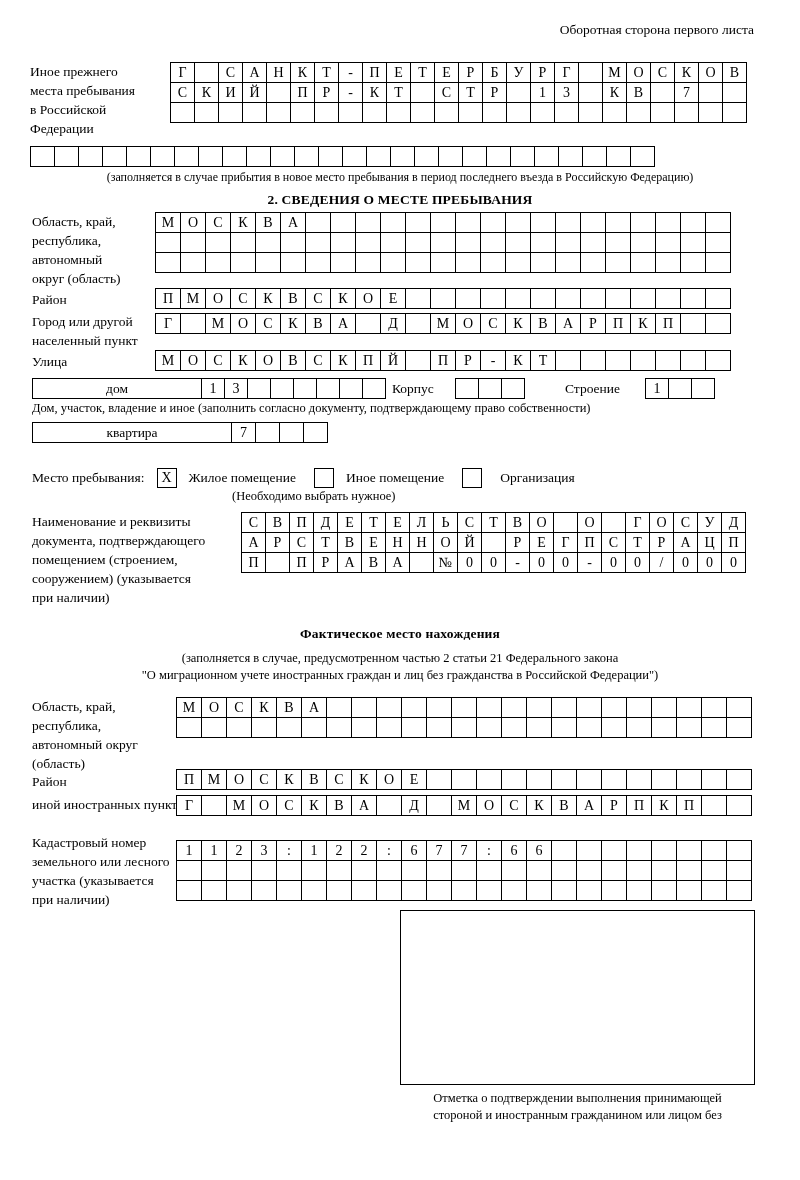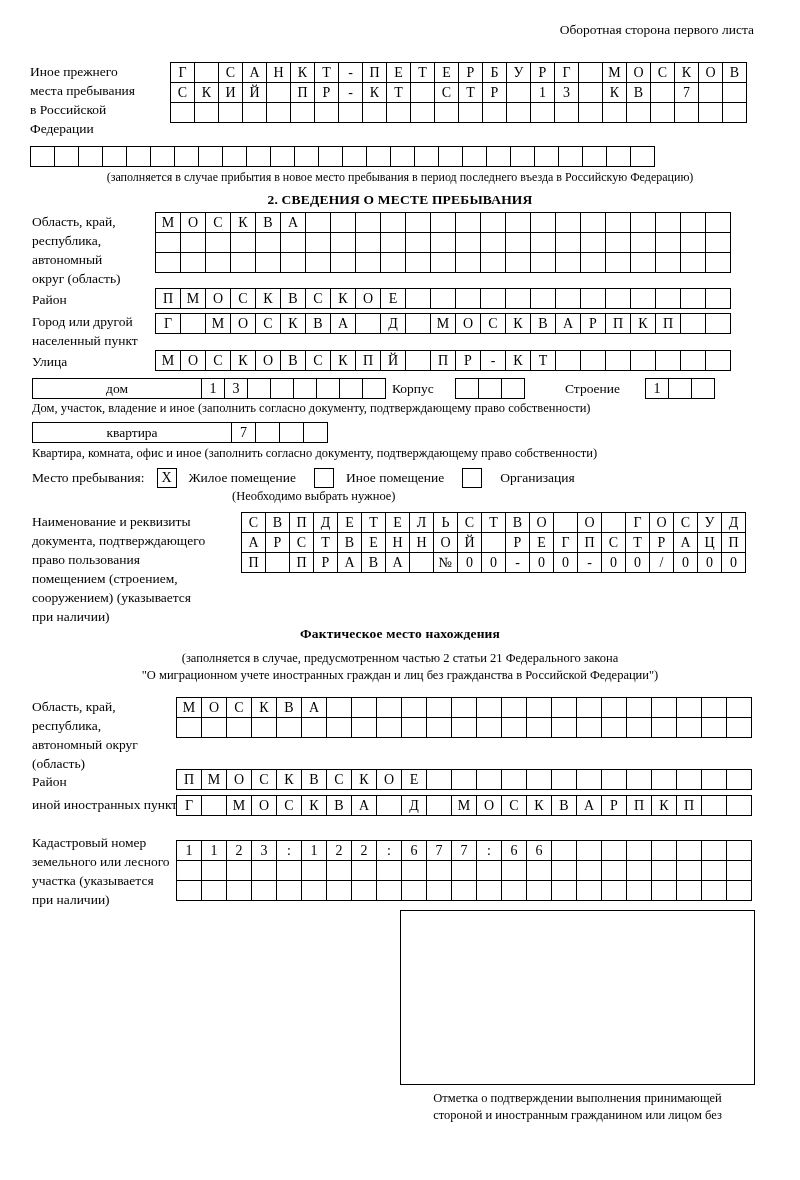--- a/index.html
+++ b/index.html
@@ -425,37 +425,35 @@
 
   <div class="abs box-label" style="left:32px; top:422px; width:200px;">квартира</div>
   <div class="abs" id="s2-flat" style="left:231px; top:422px;">
       <div class="cellrow">
         <div class="cell" style="width: 25px;">7</div>
         <div class="cell" style="width: 25px;"></div>
         <div class="cell" style="width: 25px;"></div>
         <div class="cell" style="width: 25px;"></div>
       </div>
     </div>
-  <div class="abs" style="left:32px; top:446px; font-size:12.5px;">Квартира, комната, офис и иное (заполнить согласно документу, подтверждающему право собственности)</div>
 
   <div class="abs" style="left:32px; top:468px; width:700px;">
     <span class="lbl">Место пребывания:</span>
     <span class="chk" style="margin-left:8px;">Х</span>
     <span class="lbl" style="margin-left:8px;">Жилое помещение</span>
     <span class="chk" style="margin-left:14px;"></span>
     <span class="lbl" style="margin-left:8px;">Иное помещение</span>
     <span class="chk" style="margin-left:14px;"></span>
     <span class="lbl" style="margin-left:14px;">Организация</span>
   </div>
   <div class="abs" style="left:232px; top:489px; font-size:12.5px;">(Необходимо выбрать нужное)</div>
 
   <div class="abs" style="left:32px; top:512px; width:210px;">
     <div class="lbl">Наименование и реквизиты</div>
     <div class="lbl">документа, подтверждающего</div>
-    <div class="lbl">право пользования</div>
     <div class="lbl">помещением (строением,</div>
     <div class="lbl">сооружением) (указывается</div>
     <div class="lbl">при наличии)</div>
   </div>
   <div class="abs" id="s2-doc" style="left:241px; top:512px;">
       <div class="cellrow">
         <div class="cell" style="width: 25px;">С</div>
         <div class="cell" style="width: 25px;">В</div>
         <div class="cell" style="width: 25px;">П</div>
         <div class="cell" style="width: 25px;">Д</div>

